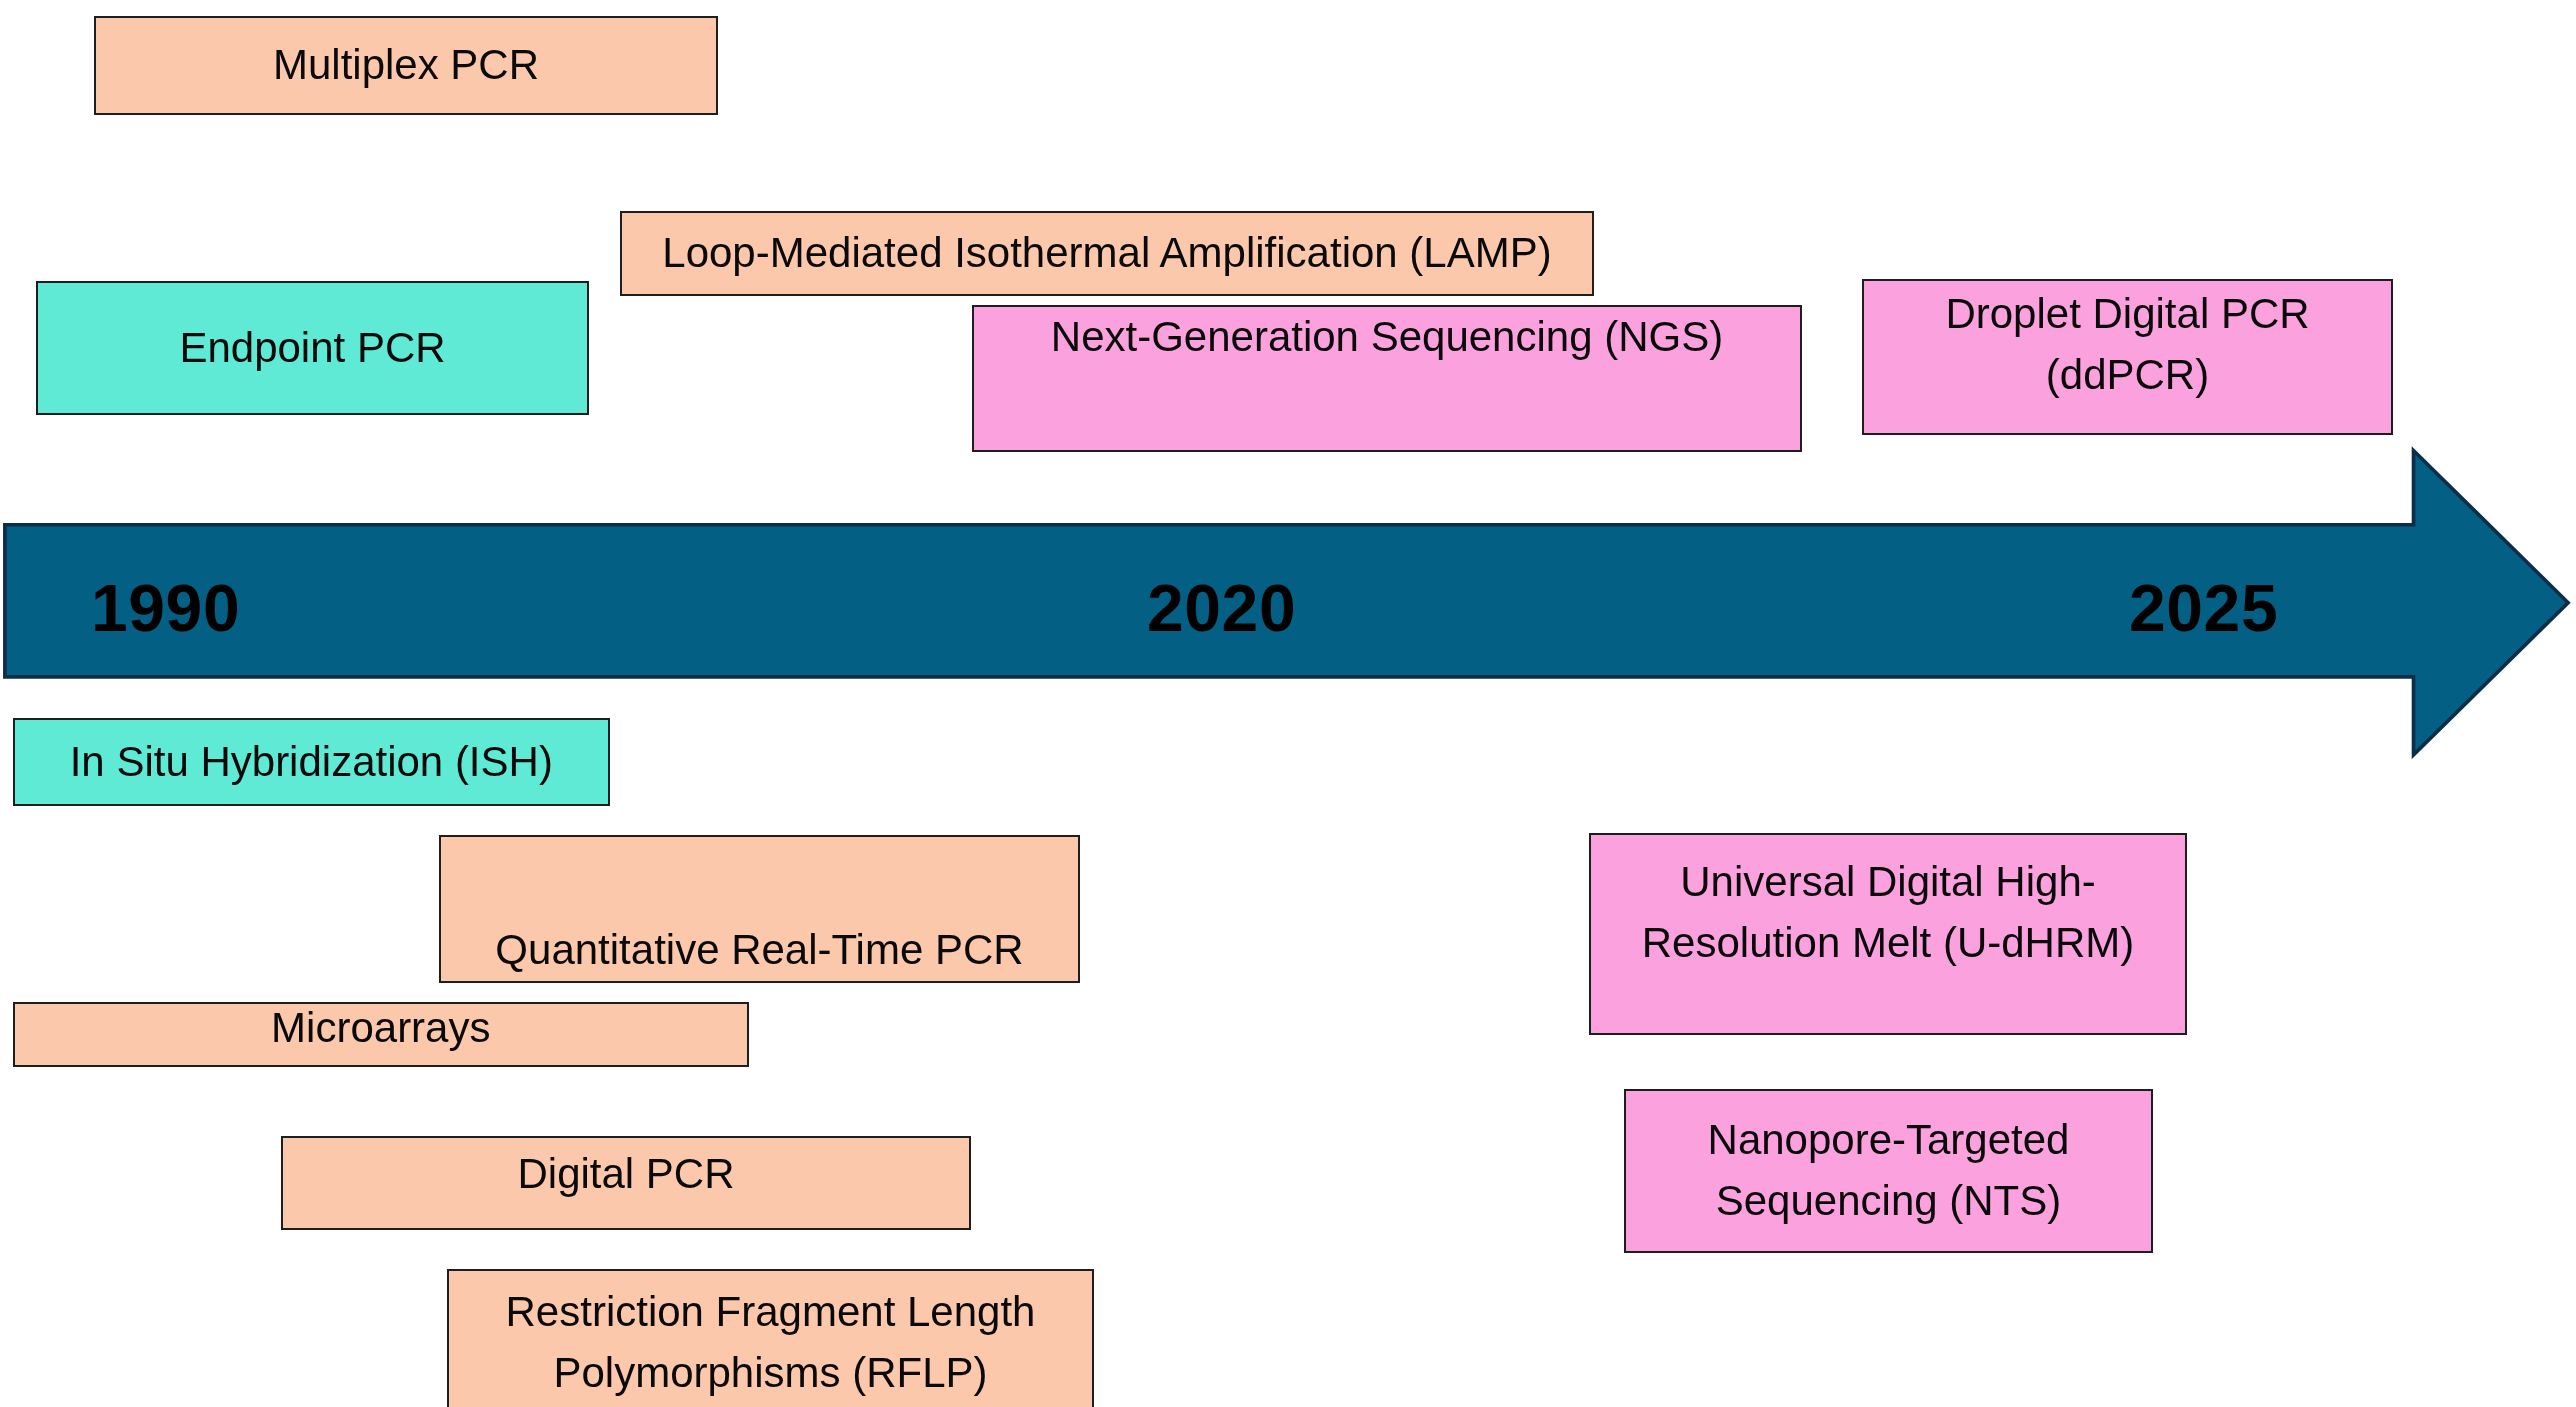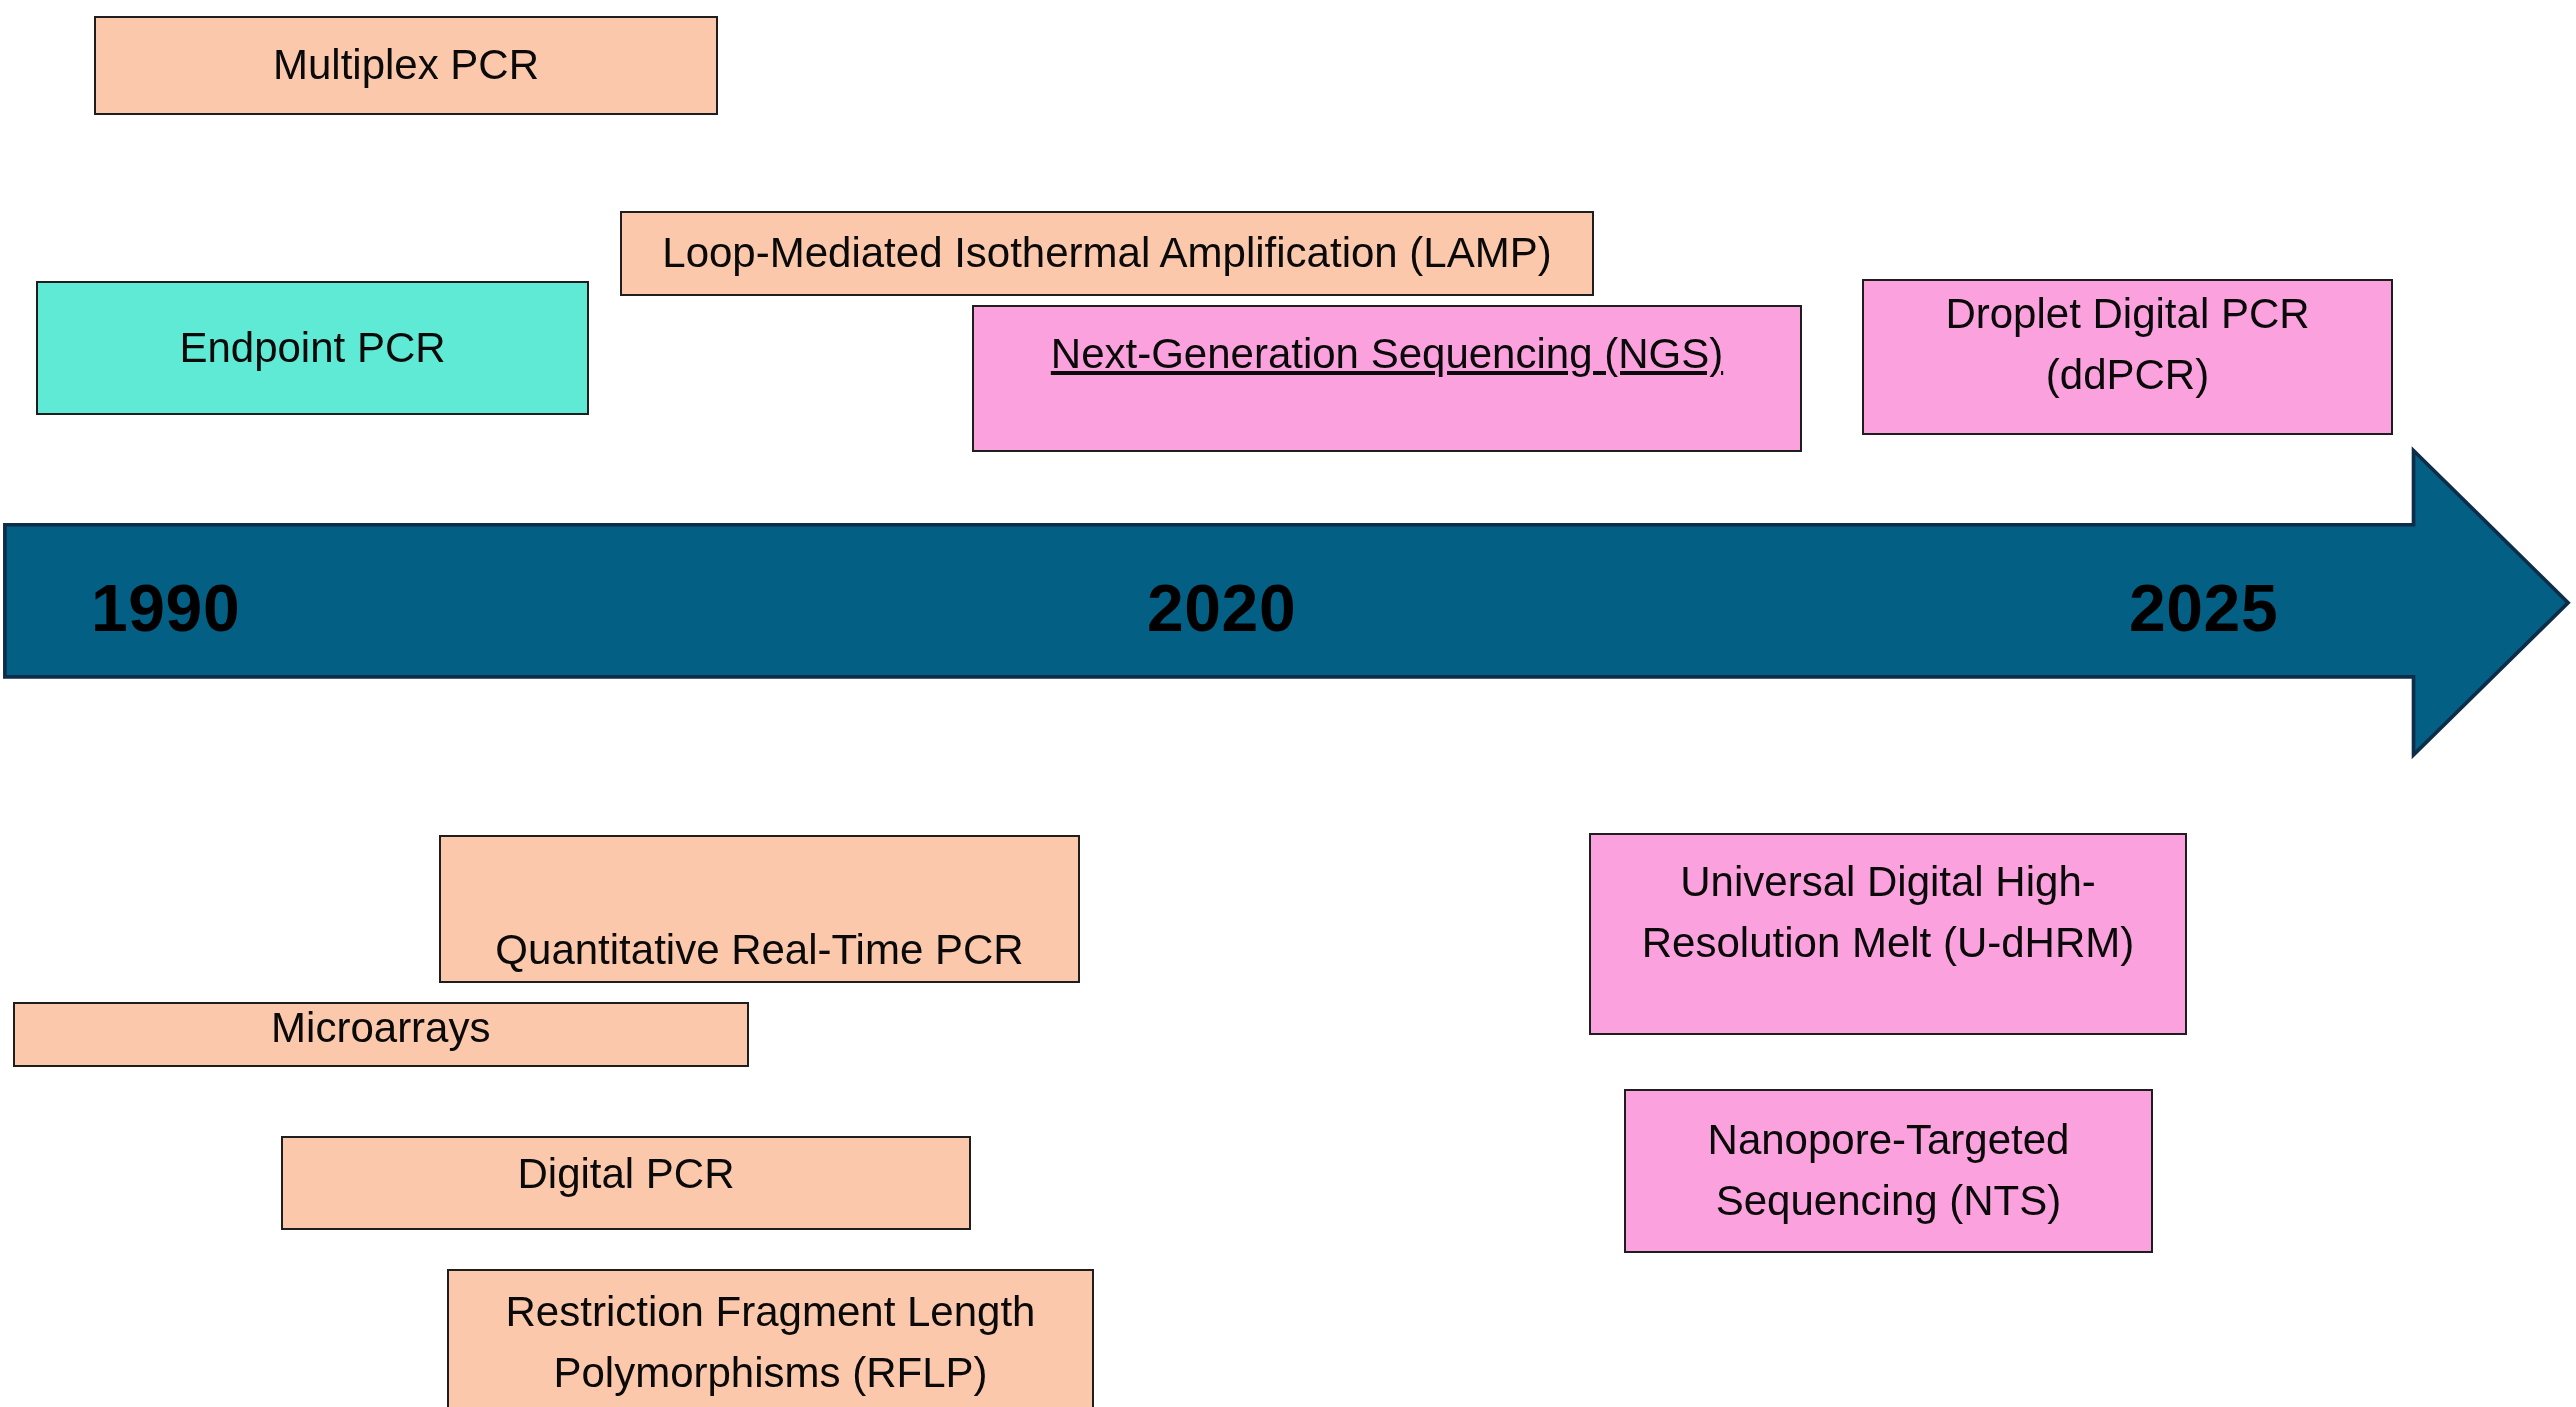--- a/index.html
+++ b/index.html
@@ -68,31 +68,34 @@
   </div>
 
   <div class="box blue" style="left:36px; top:281px; width:553px; height:134px;">
     <span>Endpoint PCR</span>
   </div>
 
   <div class="box peach" style="left:620px; top:211px; width:974px; height:85px;">
     <span>Loop-Mediated Isothermal Amplification (LAMP)</span>
   </div>
 
-  <div class="box pink align-top" style="left:972px; top:305px; width:830px; height:147px; padding-top:17px;text-decoration:underline;">
+  <div class="box pink align-top" style="left:972px; top:305px; width:830px; height:147px; ">
     <span>Next-Generation Sequencing (NGS)</span>
   </div>
 
   <div class="box pink" style="left:1862px; top:279px; width:531px; height:156px; padding-bottom:24px;">
     <span>
       <span>Droplet Digital PCR</span><br>
       <span>(ddPCR)</span>
     </span>
   </div>
 
+  <div class="box blue" style="left:12.8px; top:718px; width:597px; height:88px;">
+    <span>In Situ Hybridization (ISH)</span>
+  </div>
 
   <div class="box peach align-bottom" style="left:439px; top:835px; width:641px; height:148px; ">
     <span>Quantitative Real-Time PCR</span>
   </div>
 
   <div class="box peach" style="left:12.8px; top:1002px; width:736px; height:65px; padding-bottom:12px;">
     <span>Microarrays</span>
   </div>
 
   <div class="box peach" style="left:281px; top:1136px; width:690px; height:94px; padding-bottom:18px;">

